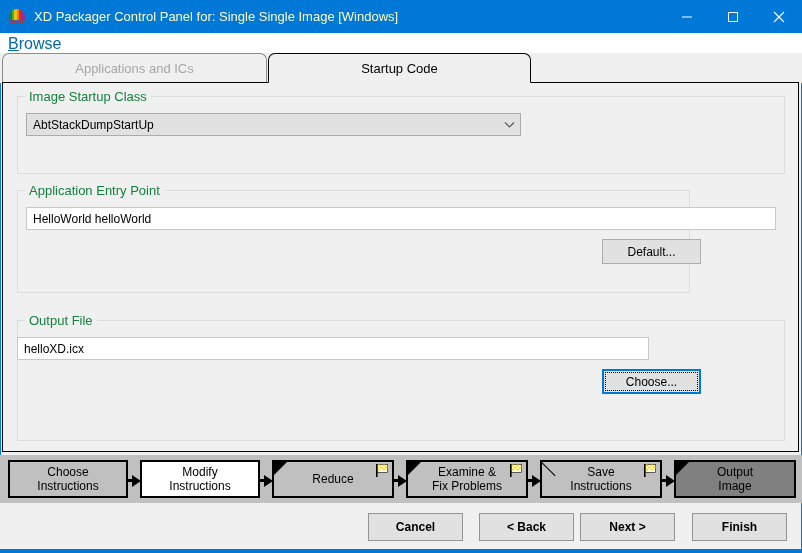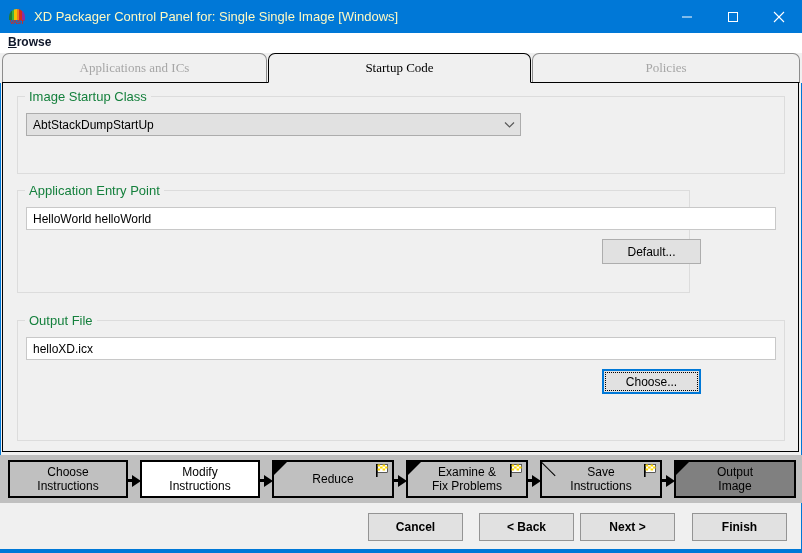--- a/index.html
+++ b/index.html
@@ -43,29 +43,28 @@
     color:#fff;font-size:13px;
   }
   .win-btn svg{display:block;}
 
   
   .menubar{
     position:absolute;left:0;top:33px;width:802px;height:20px;
     background:#ffffff;
   }
   .menu-item{
-    position:absolute;left:8px;top:2px;font-size:12px;color:#0f172a;font-weight:bold;
+    position:absolute;left:8px;top:2px;font-size:16px;color:#0369a1;
   }
   .menu-item u{text-decoration:underline;}
 
   
   .tabstrip{
     position:absolute;left:0;top:53px;width:802px;height:30px;
     background:#f0f0f0;
-    font-family:Liberation Serif, serif;
   }
   .tab{
     position:absolute;top:0;height:30px;
     display:flex;align-items:center;justify-content:center;
     font-size:13px;box-sizing:border-box;
   }
   .tab-inactive{
     background:#f0f0f0;color:#a6a6a6;
     border:1px solid #8c8c8c;
     border-bottom:1px solid #000;
@@ -115,21 +114,21 @@
   }
 
   
   .txtfield{
     position:absolute;height:23px;background:#ffffff;
     border:1px solid #c8c8c8;box-sizing:border-box;
     display:flex;align-items:center;font-size:12px;
   }
   .txtfield span{padding-left:6px;}
   #entry-field{left:9px;top:24px;width:750px;}
-  #output-field{left:9px;top:24px;width:750px;}
+  #output-field{left:0;top:24px;width:632px;}
 
   
   .dlgbtn{
     position:absolute;height:25px;
     background:#e1e1e1;border:1px solid #adadad;box-sizing:border-box;
     display:flex;align-items:center;justify-content:center;font-size:12px;
   }
   #btn-default{left:585px;top:56px;width:99px;}
   #btn-choose{
     left:585px;top:56px;width:99px;
@@ -239,23 +238,20 @@
   <div class="menubar">
     <div class="menu-item"><u>B</u>rowse</div>
   </div>
 
   <div class="tabstrip">
     <div id="tab0" class="tab tab-inactive">
       <span>Applications and ICs</span>
     </div>
     <div id="tab1" class="tab tab-active">
       <span>Startup Code</span>
-    </div>
-    <div id="tab2" class="tab tab-inactive">
-      <span>Policies</span>
     </div>
   </div>
 
   <div class="panel">
 
     <div class="group" id="grp-startup">
       <div class="gb-line"></div>
       <div class="gb-title">Image Startup Class</div>
       <div class="combo">
         <div class="combo-val">AbtStackDumpStartUp</div>

